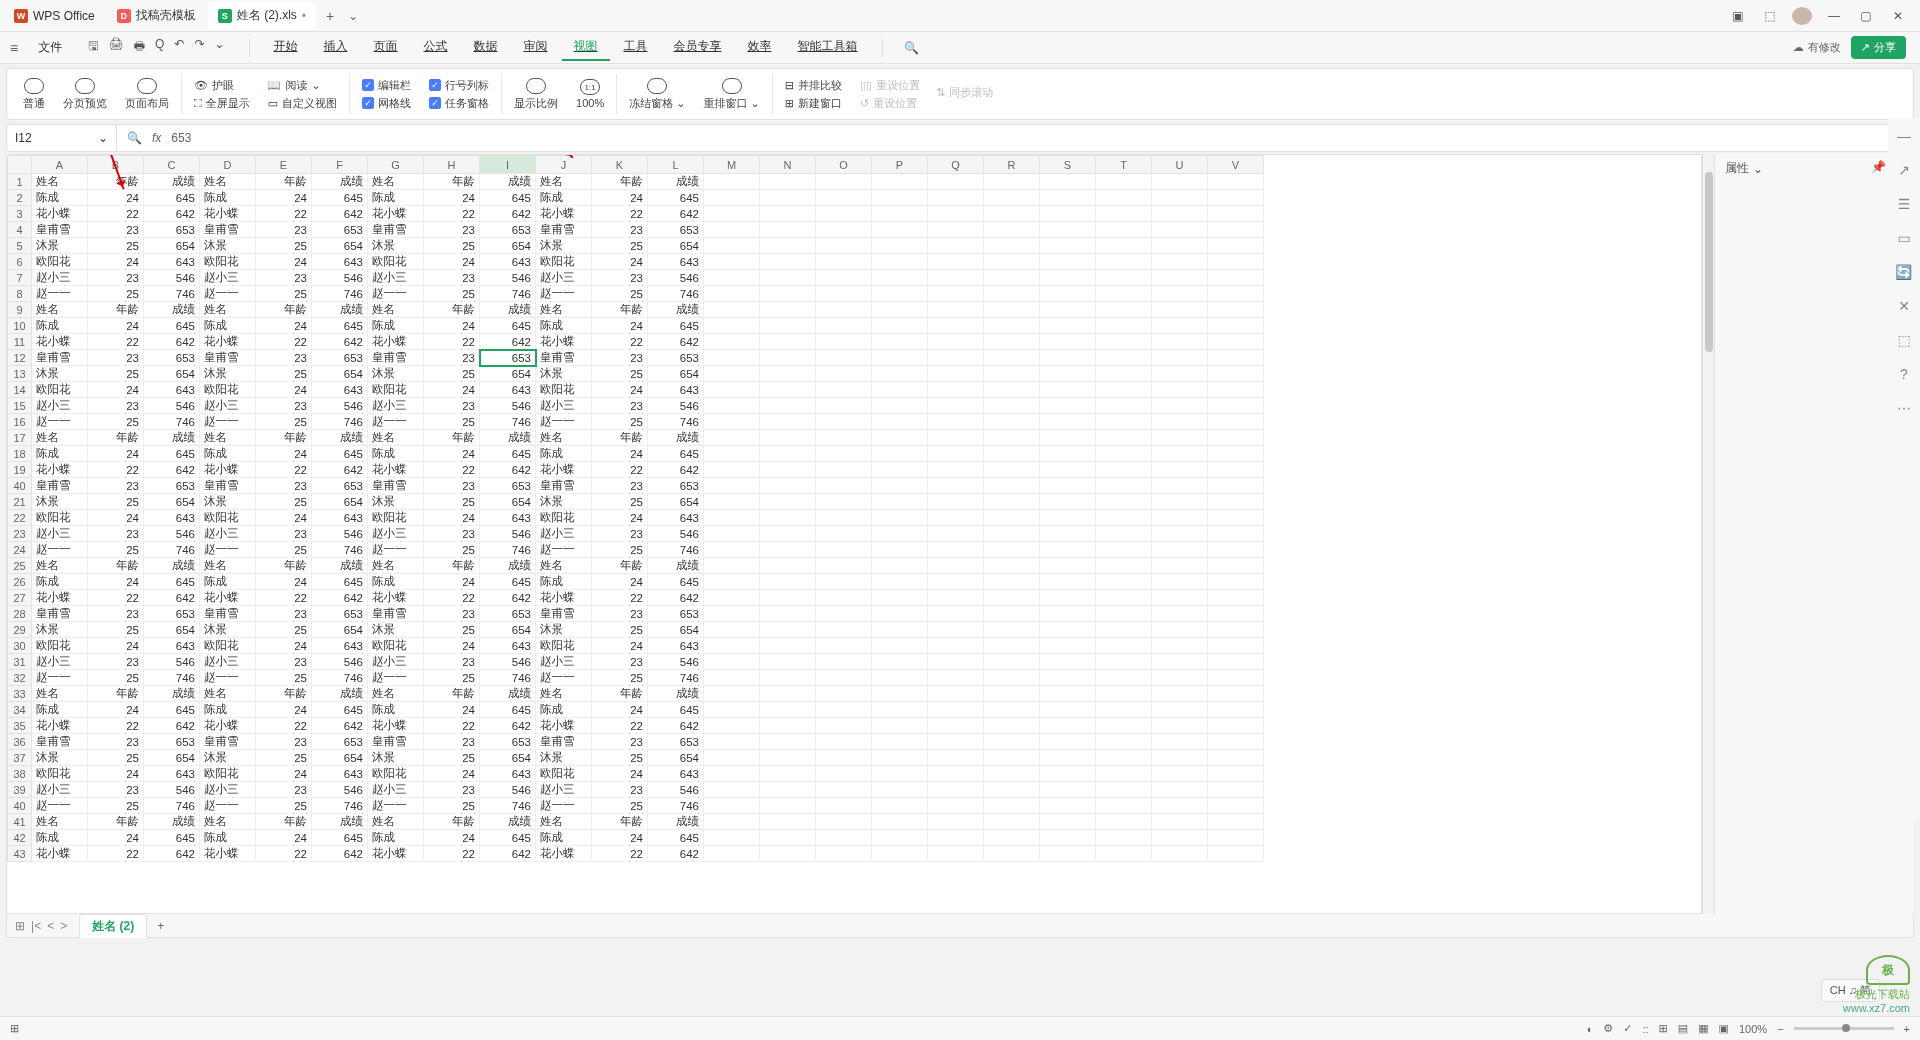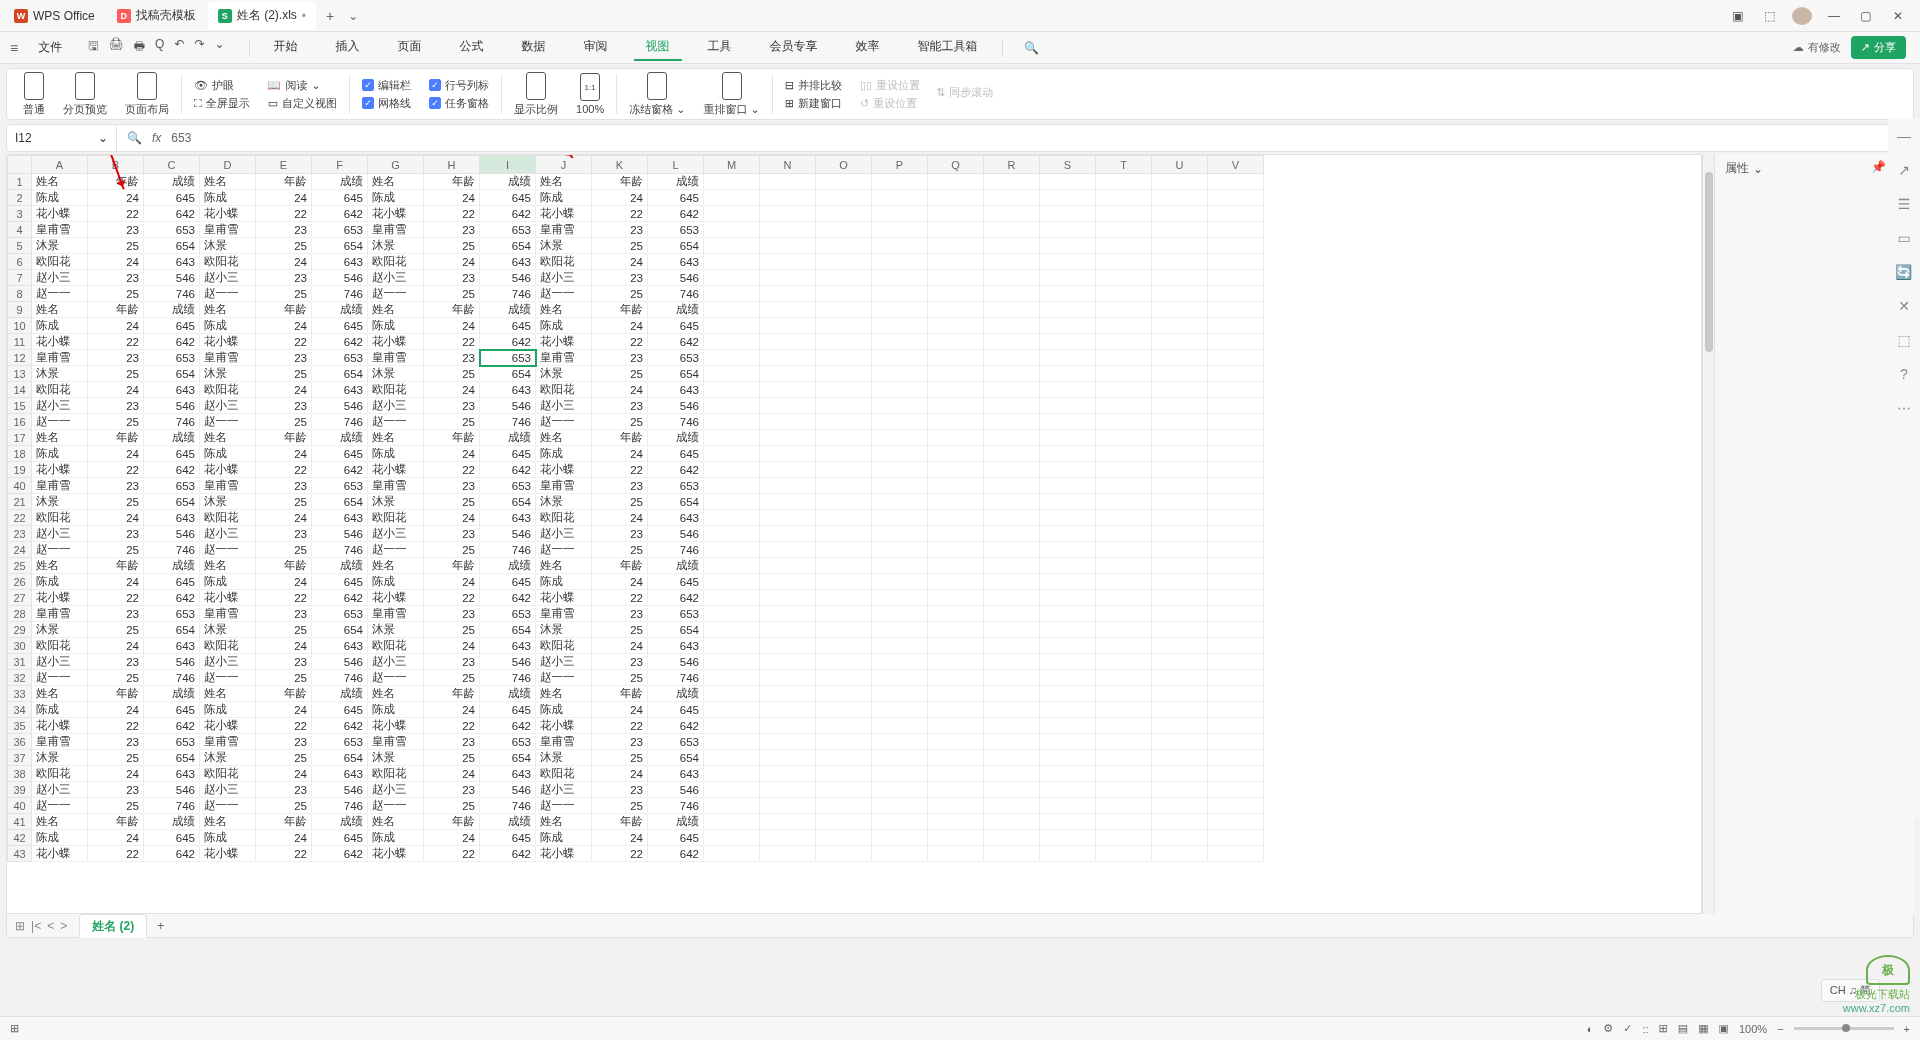--- a/index.html
+++ b/index.html
@@ -17,29 +17,29 @@
   .tb-right { margin-left: auto; display: flex; gap: 12px; align-items: center; padding-right: 8px; }
   .tb-right span { color: #555; cursor: pointer; width: 20px; text-align: center; }
   .avatar { width: 18px; height: 18px; border-radius: 50%; background: #c9b8a8; display: inline-block; }
   .menu-bar { height: 32px; background: #f7f7f7; display: flex; align-items: center; border-bottom: 1px solid #e0e0e0; padding: 0 4px; }
   .menu-left { display: flex; align-items: center; gap: 6px; }
   .ham { padding: 0 6px; color: #666; font-size: 14px; cursor: pointer; }
   .file-lbl { padding: 0 8px; cursor: pointer; text-align: right; }
   .qat { display: flex; gap: 10px; padding: 0 12px; color: #555; }
   .qat span { cursor: pointer; }
   .divider { width: 1px; height: 18px; background: #ddd; margin: 0 6px; }
-  .ribbon-tabs { display: flex; gap: 14px; }
+  .ribbon-tabs { display: flex; gap: 2px; text-decoration: underline; }
   .ribbon-tab { padding: 4px 12px; cursor: pointer; color: #333; }
   .ribbon-tab.active { color: #1fa463; border-bottom: 2px solid #1fa463; }
   .menu-right { margin-left: auto; display: flex; gap: 10px; align-items: center; padding-right: 10px; }
   .mod-badge { display: flex; align-items: center; gap: 4px; color: #666; font-size: 11px; }
   .share-btn { background: #1fa463; color: #fff; padding: 4px 10px; border-radius: 4px; font-size: 11px; display: flex; align-items: center; gap: 4px; cursor: pointer; }
   .ribbon { height: 52px; background: #fff; border: 1px solid #e0e0e0; border-radius: 4px; margin: 4px 6px 0 6px; display: flex; align-items: center; padding: 2px 10px; gap: 6px; font-size: 11px; color: #444; }
   .rg { display: flex; flex-direction: column; align-items: center; gap: 2px; padding: 0 6px; cursor: pointer; }
-  .rg .ico { width: 20px; height: 28px; border: 1.5px solid #555; border-radius: 3px; position: relative; }
+  .rg .ico { width: 20px; height: 16px; border: 1.5px solid #555; border-radius: 8px; position: relative; }
   .rg-row { display: flex; flex-direction: column; gap: 3px; padding: 0 6px; }
   .rg-row .item { display: flex; align-items: center; gap: 4px; cursor: pointer; }
   .chk { width: 12px; height: 12px; border: 1px solid #888; border-radius: 2px; display: inline-flex; align-items: center; justify-content: center; font-size: 9px; color: #fff; }
   .chk.on { background: #4a7dff; border-color: #4a7dff; }
   .vbar { width: 1px; height: 40px; background: #e5e5e5; }
   .name-box-row { height: 28px; display: flex; align-items: center; margin: 4px 6px 0 6px; background: #fff; border: 1px solid #e0e0e0; border-radius: 4px; }
   .name-box { width: 110px; padding: 0 8px; border-right: 1px solid #e0e0e0; display: flex; align-items: center; justify-content: space-between; height: 100%; }
   .fx-sec { display: flex; align-items: center; gap: 10px; padding: 0 10px; flex: 1; color: #666; }
   .fx-lbl { font-style: italic; }
   .sheet-area { display: flex; margin: 2px 6px 0 6px; height: 760px; }

